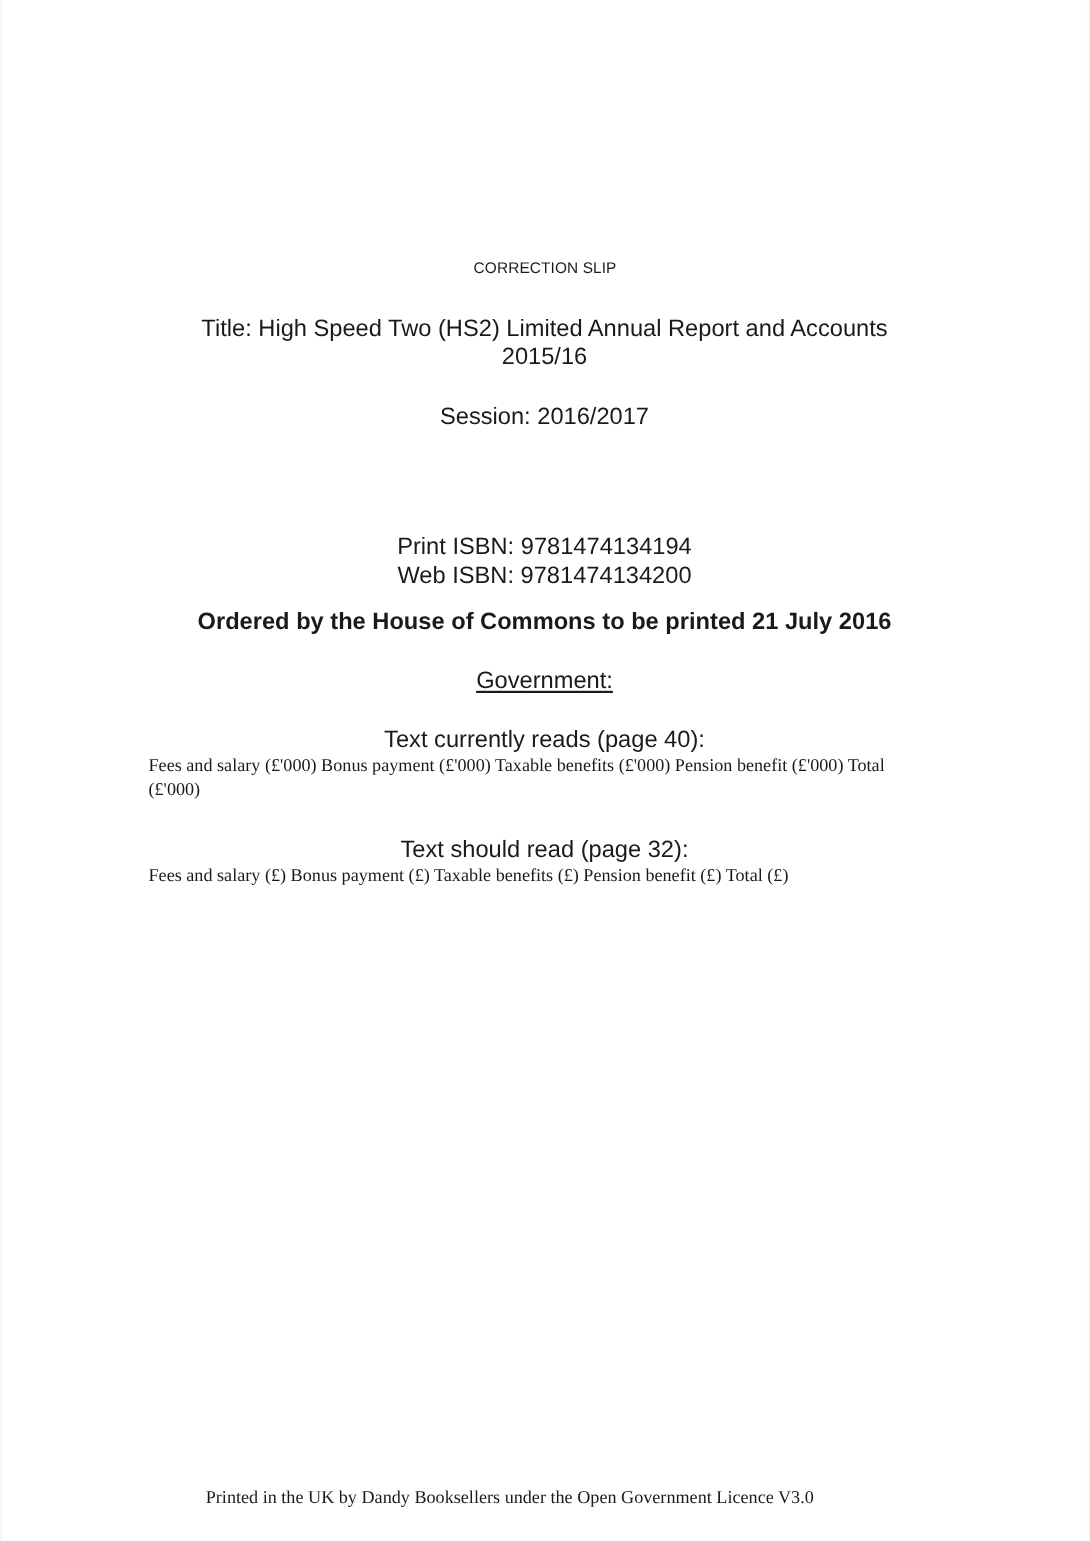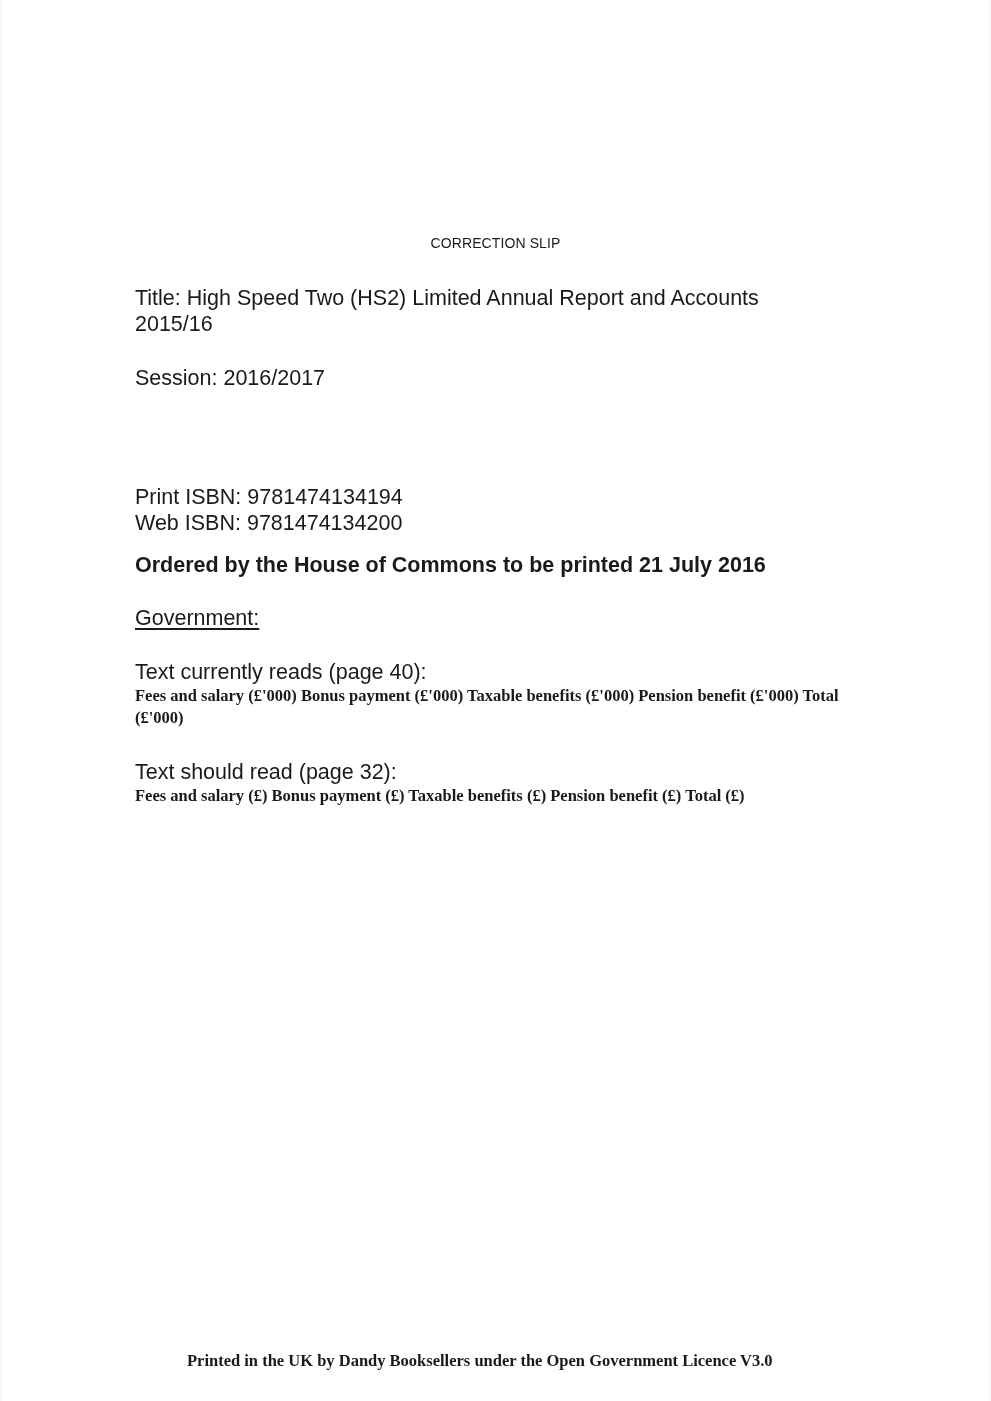--- a/index.html
+++ b/index.html
@@ -14,24 +14,24 @@
       overflow: hidden;
       color: #1a1a1a;
     }
     .page {
       position: absolute;
       inset: 0;
       background: #ffffff;
     }
     .sans {
       font-family: "Liberation Sans", "DejaVu Sans", sans-serif;
+      text-align: center;
     }
     .serif {
       font-family: "Liberation Serif", "DejaVu Serif", serif;
-      font-weight: bold;
     }
     .heading {
       position: absolute;
       top: 230px;
       left: 0;
       width: 991px;
       text-align: center;
       font-size: 14px;
       line-height: 26px;
       letter-spacing: 0.1px;

